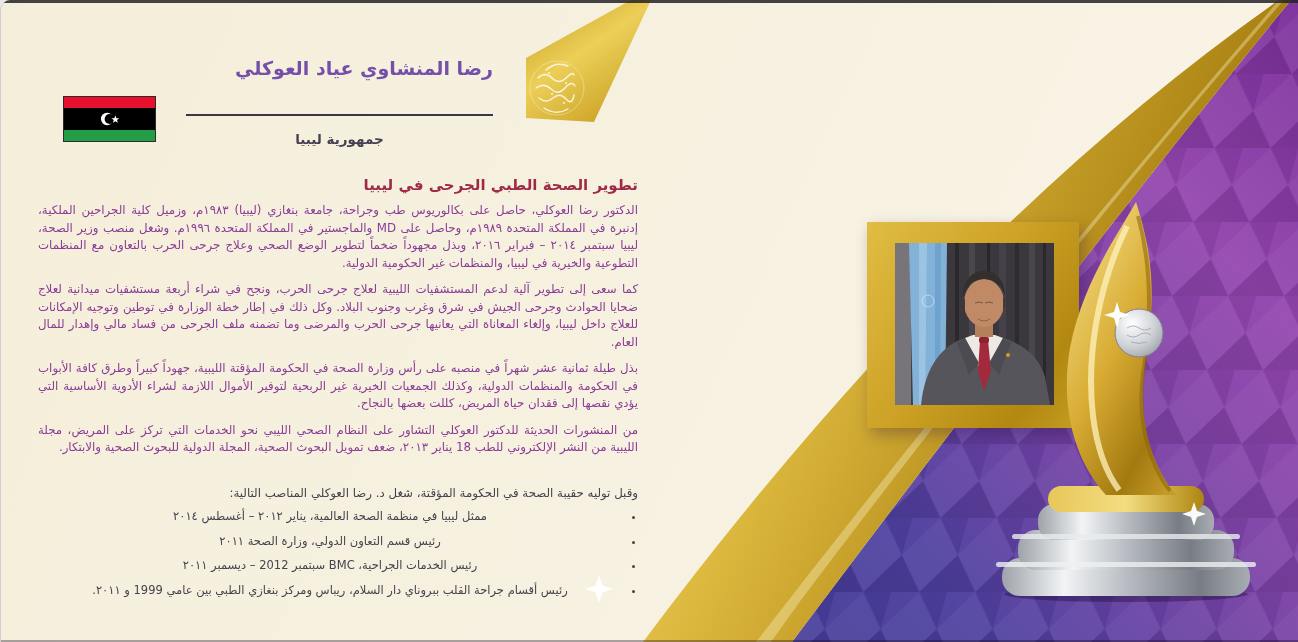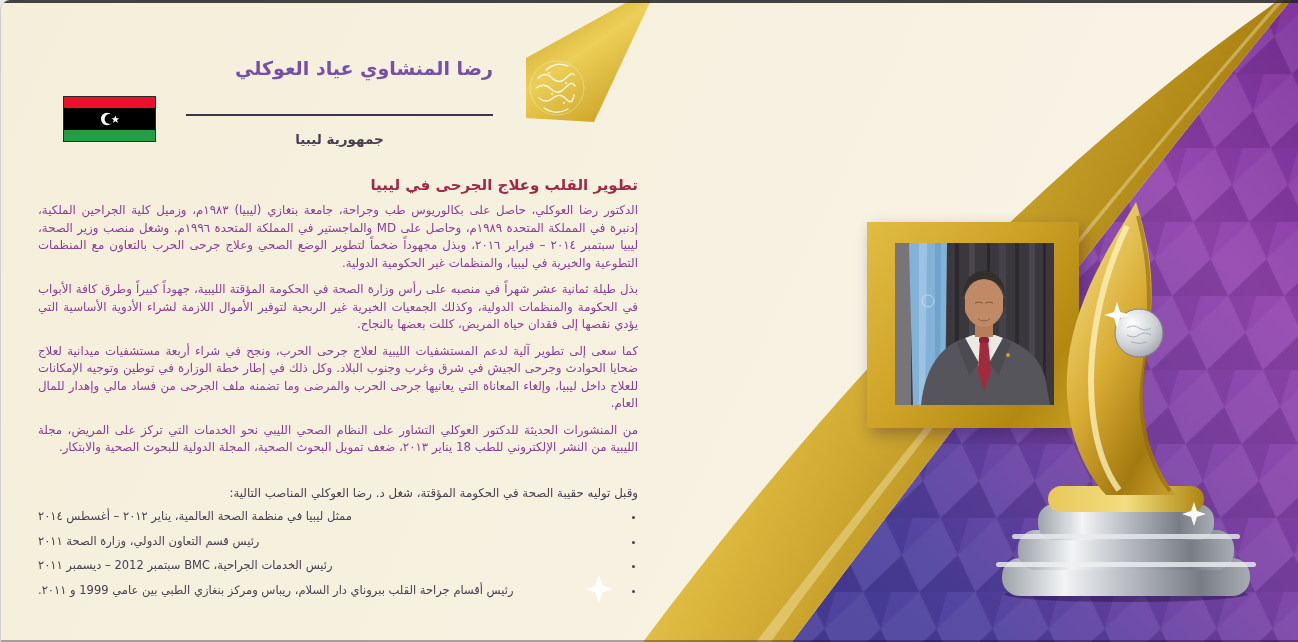--- a/index.html
+++ b/index.html
@@ -28,21 +28,21 @@
   .hdr-line{position:absolute;left:185px;top:114px;width:307px;height:2px;background:#3b3547;z-index:5;}
   .hdr-country{position:absolute;left:185px;top:131px;width:307px;z-index:5;direction:rtl;text-align:center;
                font-size:13.5px;font-weight:bold;color:#473f52;}
 
   .article{position:absolute;left:37px;top:176px;width:600px;z-index:5;direction:rtl;text-align:justify;}
   .article h2{margin:0 0 8px 0;font-size:15px;font-weight:bold;color:#9e2a48;text-align:right;}
   .article p{margin:0 0 9px 0;font-size:11.8px;line-height:17.5px;color:#8a3d96;}
   .article p.lead{font-weight:normal;}
   .article p.intro{color:#47414f;margin-top:28px;margin-bottom:6px;text-align:right;}
   .article ul{margin:0;padding:0 16px 0 0;list-style:disc;}
-  .article li{font-size:11.5px;line-height:16px;color:#47414f;margin-bottom:8.5px;text-align:left;}
+  .article li{font-size:11.5px;line-height:16px;color:#47414f;margin-bottom:8.5px;text-align:center;}
   .article li::marker{color:#47414f;font-size:11px;}
 
   .frame{position:absolute;left:866px;top:222px;width:212px;height:206px;z-index:6;
          background:linear-gradient(125deg,#e0bd43 0%,#cda226 45%,#b28810 80%,#c59d22 100%);
          box-shadow:4px 6px 14px rgba(40,10,60,.30);}
   .portrait{position:absolute;left:28px;top:21px;width:159px;height:162px;display:block;}
 
   .trophy{position:absolute;left:985px;top:198px;width:280px;height:404px;z-index:7;}
 </style>
 </head>
@@ -117,24 +117,24 @@
     </g>
   </svg>
 
   <div class="hdr">
     <div class="name">رضا المنشاوي عياد العوكلي</div>
   </div>
   <div class="hdr-line"></div>
   <div class="hdr-country">جمهورية ليبيا</div>
 
   <div class="article">
-    <h2>تطوير القلب وعلاج الجرحى في ليبيا</h2>
+    <h2>تطوير الصحة الطبي الجرحى في ليبيا</h2>
     <p class="lead">الدكتور رضا العوكلي، حاصل على بكالوريوس طب وجراحة، جامعة بنغازي (ليبيا) ١٩٨٣م، وزميل كلية الجراحين الملكية، إدنبرة في المملكة المتحدة ١٩٨٩م، وحاصل على MD والماجستير في المملكة المتحدة ١٩٩٦م. وشغل منصب وزير الصحة، ليبيا سبتمبر ٢٠١٤ – فبراير ٢٠١٦، وبذل مجهوداً ضخماً لتطوير الوضع الصحي وعلاج جرحى الحرب بالتعاون مع المنظمات التطوعية والخيرية في ليبيا، والمنظمات غير الحكومية الدولية.</p>
+    <p>كما سعى إلى تطوير آلية لدعم المستشفيات الليبية لعلاج جرحى الحرب، ونجح في شراء أربعة مستشفيات ميدانية لعلاج ضحايا الحوادث وجرحى الجيش في شرق وغرب وجنوب البلاد. وكل ذلك في إطار خطة الوزارة في توطين وتوجيه الإمكانات للعلاج داخل ليبيا، وإلغاء المعاناة التي يعانيها جرحى الحرب والمرضى وما تضمنه ملف الجرحى من فساد مالي وإهدار للمال العام.</p>
     <p>بذل طيلة ثمانية عشر شهراً في منصبه على رأس وزارة الصحة في الحكومة المؤقتة الليبية، جهوداً كبيراً وطرق كافة الأبواب في الحكومة والمنظمات الدولية، وكذلك الجمعيات الخيرية غير الربحية لتوفير الأموال اللازمة لشراء الأدوية الأساسية التي يؤدي نقصها إلى فقدان حياة المريض، كللت بعضها بالنجاح.</p>
-    <p>كما سعى إلى تطوير آلية لدعم المستشفيات الليبية لعلاج جرحى الحرب، ونجح في شراء أربعة مستشفيات ميدانية لعلاج ضحايا الحوادث وجرحى الجيش في شرق وغرب وجنوب البلاد. وكل ذلك في إطار خطة الوزارة في توطين وتوجيه الإمكانات للعلاج داخل ليبيا، وإلغاء المعاناة التي يعانيها جرحى الحرب والمرضى وما تضمنه ملف الجرحى من فساد مالي وإهدار للمال العام.</p>
     <p>من المنشورات الحديثة للدكتور العوكلي التشاور على النظام الصحي الليبي نحو الخدمات التي تركز على المريض، مجلة الليبية من النشر الإلكتروني للطب 18 يناير ٢٠١٣، ضعف تمويل البحوث الصحية، المجلة الدولية للبحوث الصحية والابتكار.</p>
     <p class="intro">وقبل توليه حقيبة الصحة في الحكومة المؤقتة، شغل د. رضا العوكلي المناصب التالية:</p>
     <ul>
       <li>ممثل ليبيا في منظمة الصحة العالمية، يناير ٢٠١٢ – أغسطس ٢٠١٤</li>
       <li>رئيس قسم التعاون الدولي، وزارة الصحة ٢٠١١</li>
       <li>رئيس الخدمات الجراحية، BMC سبتمبر 2012 – ديسمبر ٢٠١١</li>
       <li>رئيس أقسام جراحة القلب ببروناي دار السلام، ريباس ومركز بنغازي الطبي بين عامي 1999 و ٢٠١١.</li>
     </ul>
   </div>
 

